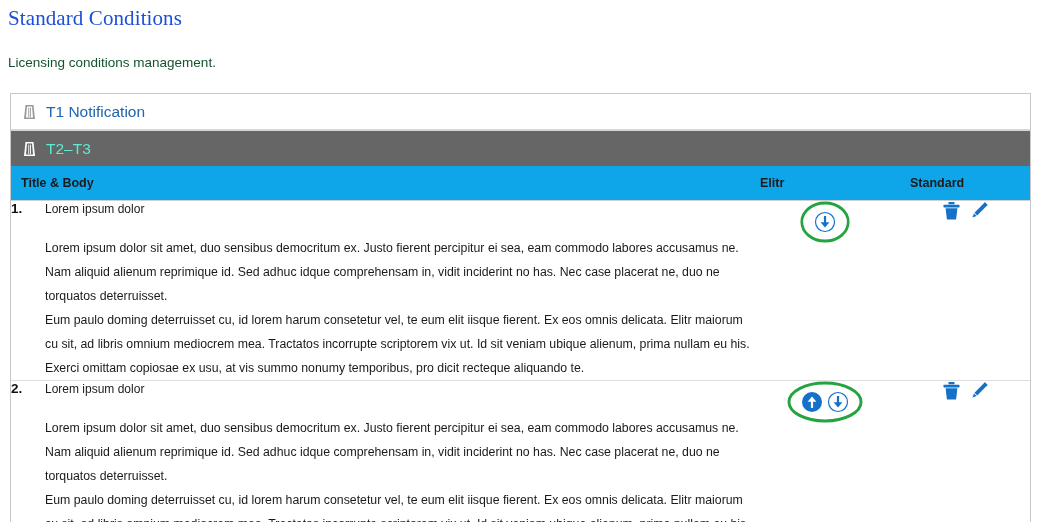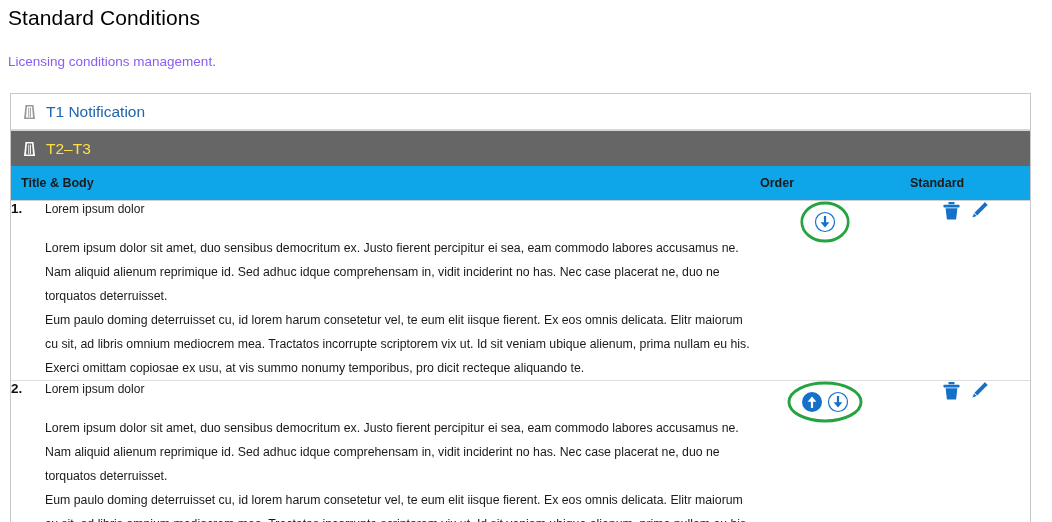--- a/index.html
+++ b/index.html
@@ -21,28 +21,29 @@
     height: 522px;
     box-sizing: border-box;
   }
 
   
   .page-title {
     margin: 0;
     padding: 6px 16px 0 8px;
     font-size: 21px;
     font-weight: normal;
-    color: #000000;
+    color: #1d4ed8;
     letter-spacing: 0.1px;
+    font-family: Liberation Serif, serif;
   }
   .page-subtitle {
     margin: 0;
     padding: 24px 0 0 8px;
     font-size: 13.5px;
-    color: #8b5cf6;
+    color: #14532d;
   }
 
   
   .panel {
     position: absolute;
     left: 10px;
     top: 93px;
     width: 1021px;
     border: 1px solid #c8c8c8;
     box-sizing: border-box;
@@ -65,21 +66,21 @@
   }
   .acc-header.expanded {
     background: #666666;
     border-top: 1px solid #d5d5d5;
   }
   .acc-title {
     font-size: 15.5px;
     margin-left: 10px;
   }
   .acc-header.collapsed .acc-title { color: #2065b0; }
-  .acc-header.expanded  .acc-title { color: #fde047; }
+  .acc-header.expanded  .acc-title { color: #5eead4; }
 
   .pillar-icon {
     width: 13px;
     height: 16px;
     display: inline-block;
     position: relative;
     flex: 0 0 auto;
   }
   .pillar-icon svg { display: block; }
 
@@ -226,21 +227,21 @@
           <rect x="7.0" y="3.6" width="0.9" height="9.4" fill="#ffffff"></rect>
         </svg>
       </span>
       <span class="acc-title">T2–T3</span>
     </div>
 
     <table class="cond-table">
       <thead>
         <tr>
           <th class="col-title">Title &amp; Body</th>
-          <th class="col-order">Order</th>
+          <th class="col-order">Elitr</th>
           <th class="col-options">Standard</th>
         </tr>
       </thead>
       <tbody>
 
         <tr>
           <td class="cell-title">
             <div class="row-head">
               <span class="row-num">1.</span>
               <span class="row-name">Lorem ipsum dolor</span>

